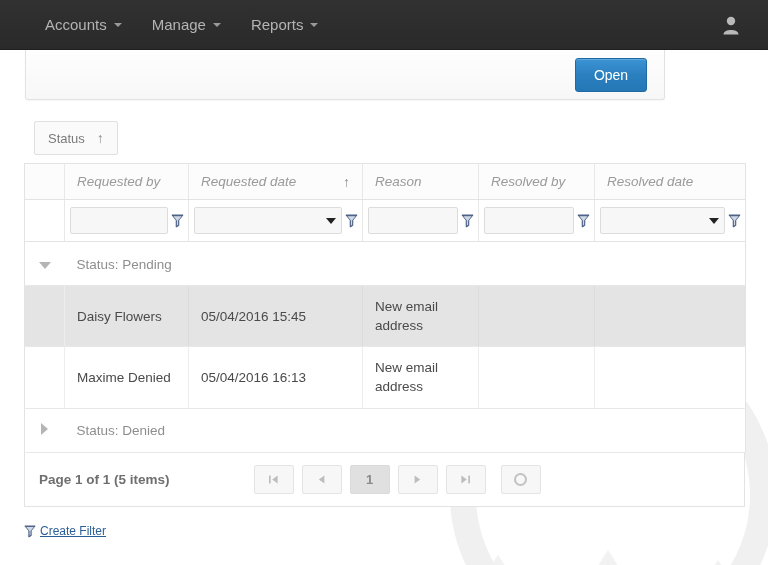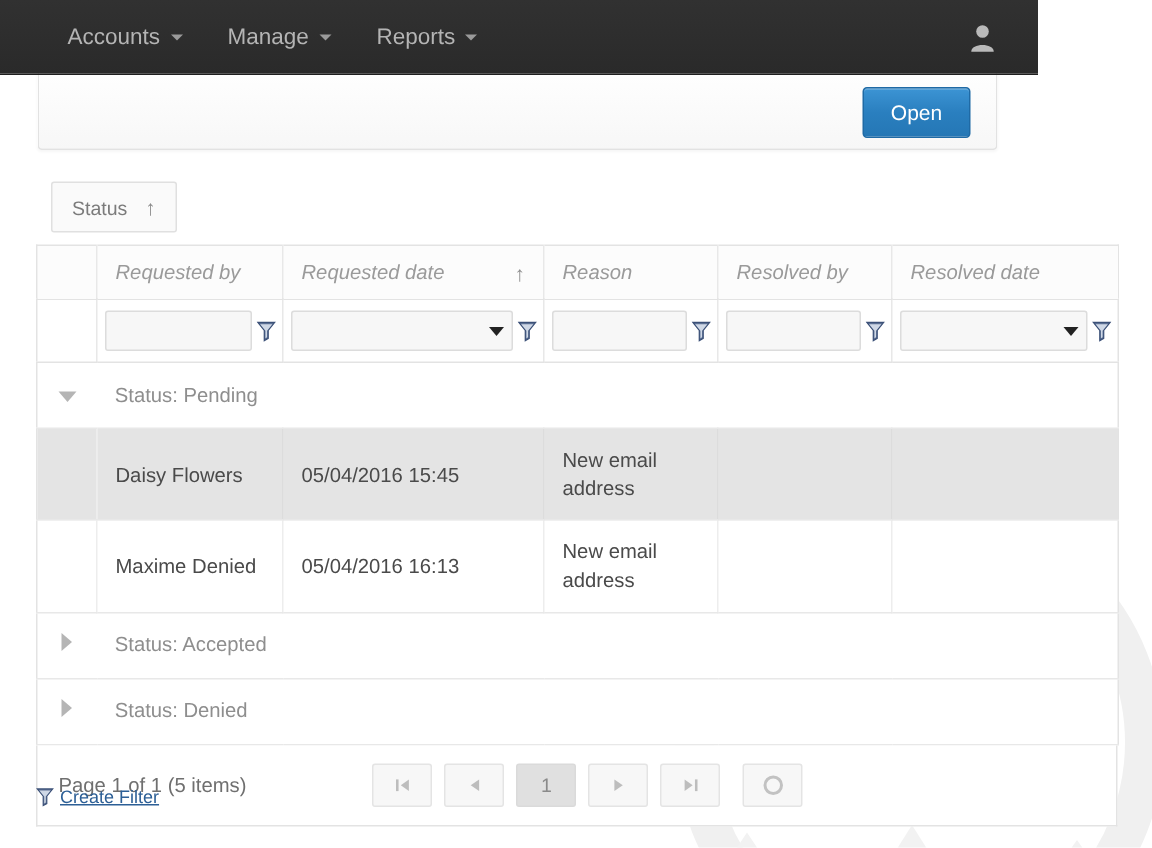--- a/index.html
+++ b/index.html
@@ -21,21 +21,21 @@
     overflow: hidden;
     z-index: 0;
     pointer-events: none;
   }
   .wm-svg { position: absolute; right: -40px; bottom: -110px; opacity: 1; }
 
   
   .navbar {
     position: absolute;
     left: 0; top: 0;
-    width: 692px; height: 50px;
+    width: 768px; height: 50px;
     background: #2b2b2b;
     background: linear-gradient(180deg, #313131 0%, #2a2a2a 100%);
     border-bottom: 1px solid #1f1f1f;
     z-index: 40;
     display: flex;
     align-items: center;
     gap: 27px;
   }
   .nav-items { display: flex; align-items: center; margin-left: 30px; }
   .nav-item {
@@ -235,20 +235,21 @@
 
   
   .pager {
     height: 54px;
     background: #ffffff;
     border: 1px solid #e3e3e3;
     border-top: none;
     display: flex;
     align-items: center;
     padding: 0 14px;
+    font-weight: bold;
   }
   .pager-info { font-size: 13.5px; color: #6f6f6f; }
   .pager-btns { display: flex; align-items: center; gap: 8px; margin-left: 84px; }
   .pbtn {
     width: 40px; height: 29px;
     border: 1px solid #e4e4e4;
     background: #f7f7f7;
     border-radius: 2px;
     display: flex; align-items: center; justify-content: center;
     color: #bdbdbd;
@@ -467,28 +468,20 @@
 
       <tr class="data-row">
         <td class="idx-cell"></td>
         <td>Maxime Denied</td>
         <td>05/04/2016 16:13</td>
         <td class="wrap-cell">New email address</td>
         <td></td>
         <td></td>
       </tr>
 
-      <tr class="group-row">
-        <td class="grp-toggle-cell">
-          <span class="tri-right"></span>
-        </td>
-        <td colspan="5">
-          <span class="grp-label">Status: Accepted</span>
-        </td>
-      </tr>
 
       <tr class="group-row">
         <td class="grp-toggle-cell">
           <span class="tri-right"></span>
         </td>
         <td colspan="5">
           <span class="grp-label">Status: Denied</span>
         </td>
       </tr>
 

